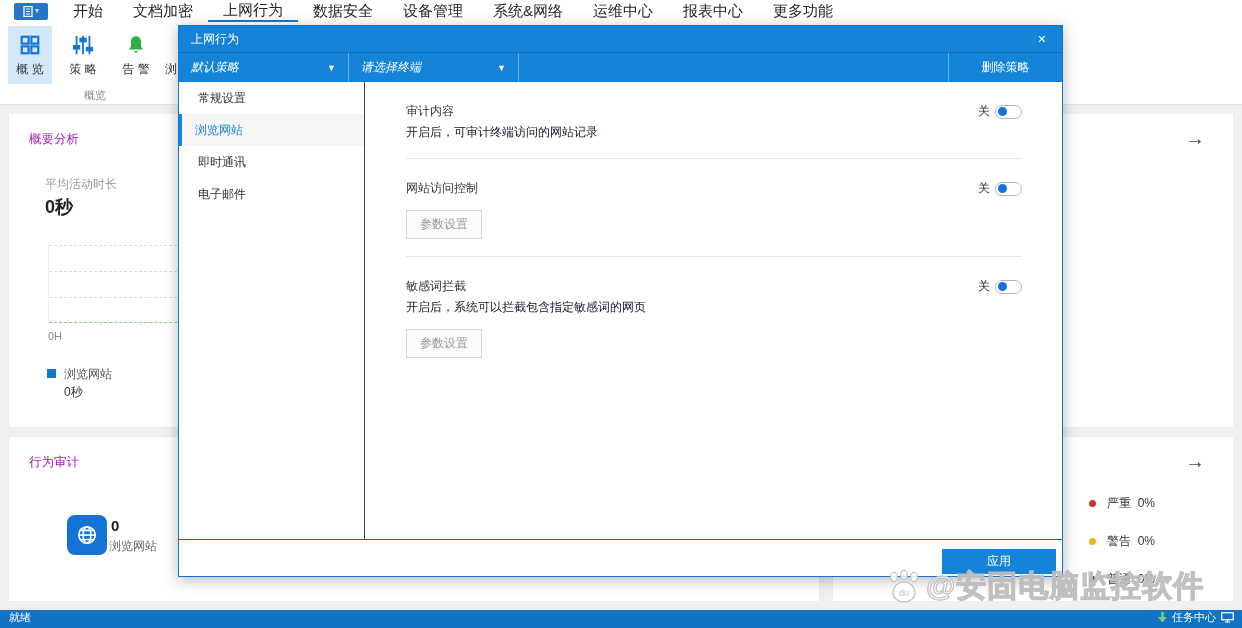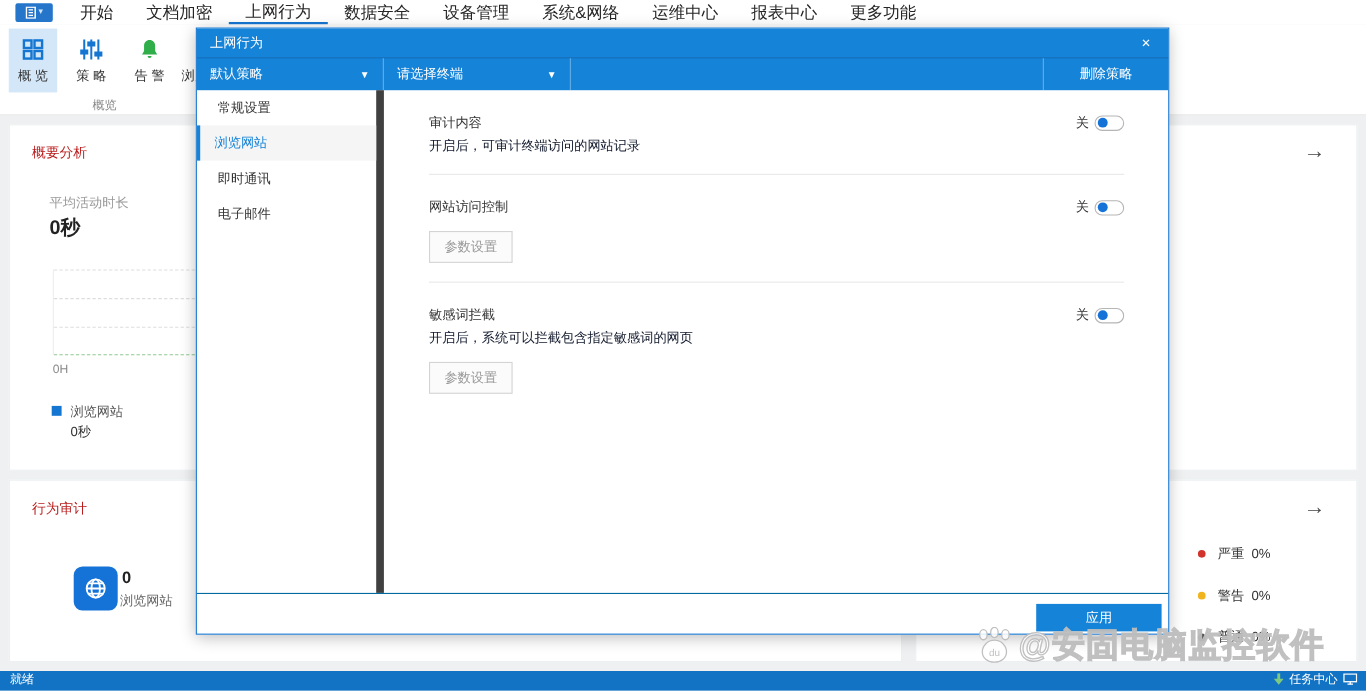--- a/index.html
+++ b/index.html
@@ -20,21 +20,21 @@
   .rb-buttons { display:flex; padding-left:8px; gap:9px; padding-top:4px; }
   .rb-btn { width:44px; height:58px; display:flex; flex-direction:column; align-items:center; justify-content:flex-start; padding-top:6px; cursor:pointer; }
   .rb-btn.active { background:#d3e7f8; }
   .rb-btn .rb-ic { height:26px; display:flex; align-items:center; justify-content:center; }
   .rb-btn .rb-label { font-size:12px; color:#333; margin-top:3px; white-space:nowrap; }
   .rb-group { position:absolute; left:0; top:66px; width:190px; text-align:center; font-size:11px; color:#888; }
 
   
   .dashboard { position:absolute; top:105px; left:0; width:1242px; height:505px; background:#eef0f2; }
   .card { position:absolute; background:#fff; border:1px solid #eceff1; }
-  .card-title { position:absolute; left:20px; top:17px; font-size:12.5px; color:#b91c1c; }
+  .card-title { position:absolute; left:20px; top:17px; font-size:12.5px; color:#a21caf; }
   .card-arrow { position:absolute; top:14px; right:28px; font-size:20px; color:#444; cursor:pointer; line-height:1; }
 
   .c-summary { left:8px; top:8px; width:812px; height:315px; }
   .metric-label { position:absolute; left:36px; top:62px; font-size:12px; color:#9a9a9a; }
   .metric-value { position:absolute; left:36px; top:81px; font-size:18px; font-weight:bold; color:#222; }
   .chart { position:absolute; left:39px; top:131px; width:600px; height:78px; border-left:1px solid #eee; }
   .gridline { position:absolute; left:0; width:100%; border-top:1px dashed #ddd; }
   .gridline.green { border-top:1px dashed #90c990; }
   .x-label { position:absolute; left:39px; top:216px; font-size:11px; color:#8a8a8a; }
   .legend-sq { position:absolute; left:38px; top:255px; width:9px; height:9px; }
@@ -52,26 +52,26 @@
   .rb-legend { position:absolute; left:256px; top:58px; }
   .rb-leg-item { display:flex; align-items:center; margin-bottom:21px; }
   .dot { width:7px; height:7px; border-radius:50%; margin-right:11px; }
   .rb-leg-text { font-size:12px; color:#333; }
 
   
   .modal { position:absolute; left:178px; top:25px; width:885px; height:552px; background:#fff; border:1px solid #1576d2; box-shadow:0 3px 14px rgba(0,0,0,.28); z-index:10; display:flex; flex-direction:column; }
   .m-title { height:26px; background:#1583d8; color:#fff; display:flex; align-items:center; padding:0 12px; font-size:12px; flex:0 0 auto; }
   .m-close { margin-left:auto; font-size:14px; cursor:pointer; color:#fff; line-height:1; padding:0 4px; }
   .m-toolbar { height:30px; background:#1583d8; border-top:1px solid #0f6cb8; display:flex; align-items:stretch; color:#fff; flex:0 0 auto; }
-  .dd { width:170px; display:flex; align-items:center; padding:0 12px; border-right:1px solid rgba(255,255,255,.35); cursor:pointer; }
+  .dd { width:170px; display:flex; align-items:center; padding:0 12px; border-right:1px solid rgba(255,255,255,.35); cursor:pointer;font-style:italic; }
   .dd .dd-caret { margin-left:auto; font-size:9px; color:#fff; }
   .tb-spacer { flex:1; border-right:1px solid rgba(255,255,255,.35); }
   .tb-delete { width:113px; display:flex; align-items:center; justify-content:center; font-size:12px; cursor:pointer; }
   .m-body { flex:1; display:flex; min-height:0; }
-  .m-nav { width:170px; border-right:7px solid #404040; flex:0 0 auto; padding-top:0; }
+  .m-nav { width:186px; border-right:1px solid #404040; flex:0 0 auto; padding-top:0; }
   .nav-item { height:32px; display:flex; align-items:center; padding-left:16px; font-size:12px; color:#333; cursor:pointer; border-left:3px solid transparent; }
   .nav-item.active { background:#f5f5f5; color:#1583d8; border-left:3px solid #1583d8; padding-left:13px; }
   .m-content { flex:1; padding:0 40px 0 41px; }
   .sec { padding-top:21px; }
   .sec-head { display:flex; align-items:center; justify-content:space-between; }
   .sec-title { font-size:12px; color:#333; }
   .toggle-row { display:flex; align-items:center; gap:5px; }
   .toggle-label { font-size:12px; color:#333; }
   .toggle { width:27px; height:14px; background:#fff; border:1px solid #b5b5b5; border-radius:8px; position:relative; cursor:pointer; }
   .toggle .knob { position:absolute; left:2px; top:1.5px; width:9px; height:9px; border-radius:50%; background:#1573d8; }

